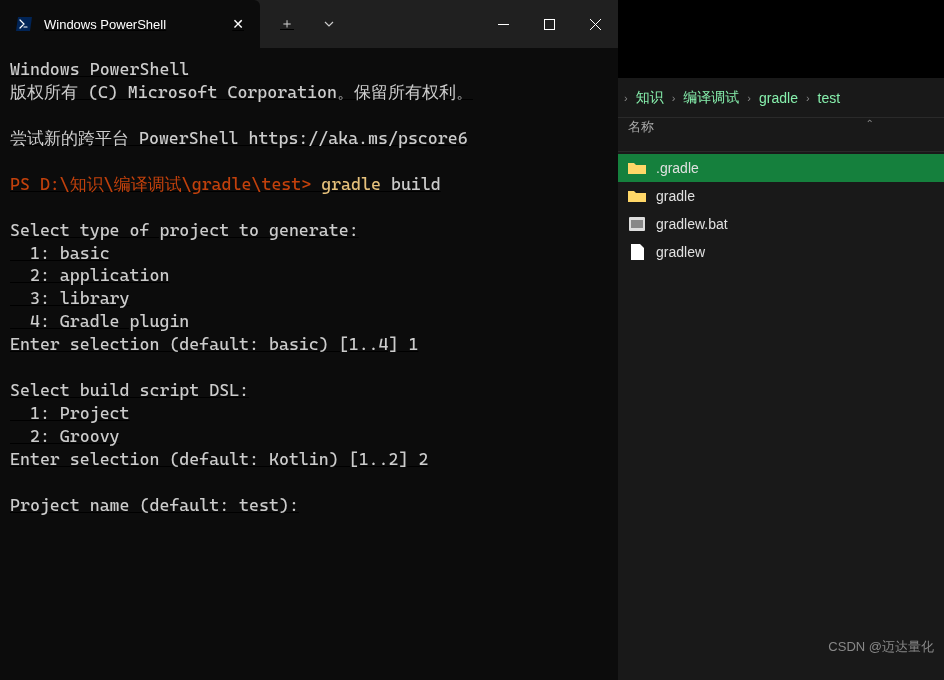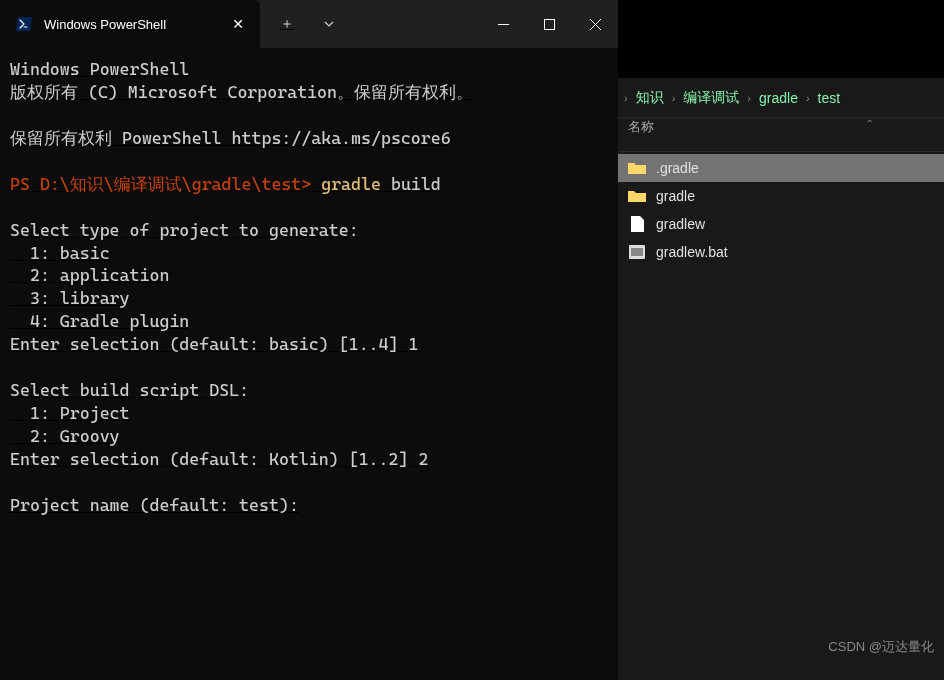--- a/index.html
+++ b/index.html
@@ -133,21 +133,21 @@
       display: flex;
       align-items: center;
       height: 28px;
       padding: 0 10px;
       gap: 10px;
       cursor: pointer;
       color: #e0e0e0;
       font-size: 14px;
     }
     .file-row.selected {
-      background: #737373;
+      background: #15803d;
     }
     .file-icon {
       width: 18px;
       height: 16px;
       display: flex;
       align-items: center;
       justify-content: center;
     }
     .file-icon svg { display: block; }
     .watermark {
@@ -195,21 +195,21 @@
       <div class="win-btn">
         <svg width="11" height="11">
             <path d="M0 0 L11 11 M11 0 L0 11" stroke="#fff" stroke-width="1"></path>
           </svg>
       </div>
     </div>
   </div>
   <div class="terminal"><span>Windows PowerShell</span>
 <span>版权所有 (C) Microsoft Corporation。保留所有权利。</span>
 <span></span>
-<span>保留所有权利 PowerShell https://aka.ms/pscore6</span>
+<span>尝试新的跨平台 PowerShell https://aka.ms/pscore6</span>
 <span></span>
 <span class="term-white">PS D:\知识\编译调试\gradle\test&gt; </span><span class="term-yellow">gradle</span><span> build</span>
 <span></span>
 <span>Select type of project to generate:</span>
 <span>  1: basic</span>
 <span>  2: application</span>
 <span>  3: library</span>
 <span>  4: Gradle plugin</span>
 <span>Enter selection (default: basic) [1..4] 1</span>
 <span></span>
@@ -249,30 +249,30 @@
     <div class="file-row">
       <span class="file-icon">
         <svg width="18" height="14" viewBox="0 0 18 14">
             <path d="M0 2 L0 13 L18 13 L18 4 L8 4 L6 2 Z" fill="#ffd768"></path>
           </svg>
       </span>
       <span>gradle</span>
     </div>
     <div class="file-row">
       <span class="file-icon">
-        <svg width="14" height="16" viewBox="0 0 14 16">
-            <path d="M1 0 L10 0 L14 4 L14 16 L1 16 Z" fill="#fff"></path>
-          </svg>
-      </span>
-      <span>gradlew</span>
-    </div>
-    <div class="file-row">
-      <span class="file-icon">
         <svg width="16" height="14" viewBox="0 0 16 14">
             <rect x="0" y="0" width="16" height="14" fill="#ddd" rx="1"></rect>
             <rect x="2" y="3" width="12" height="8" fill="#888"></rect>
           </svg>
       </span>
       <span>gradlew.bat</span>
+    </div>
+    <div class="file-row">
+      <span class="file-icon">
+        <svg width="14" height="16" viewBox="0 0 14 16">
+            <path d="M1 0 L10 0 L14 4 L14 16 L1 16 Z" fill="#fff"></path>
+          </svg>
+      </span>
+      <span>gradlew</span>
     </div>
   </div>
   <div class="watermark">CSDN @迈达量化</div>
 </div>
 
 </body></html>

